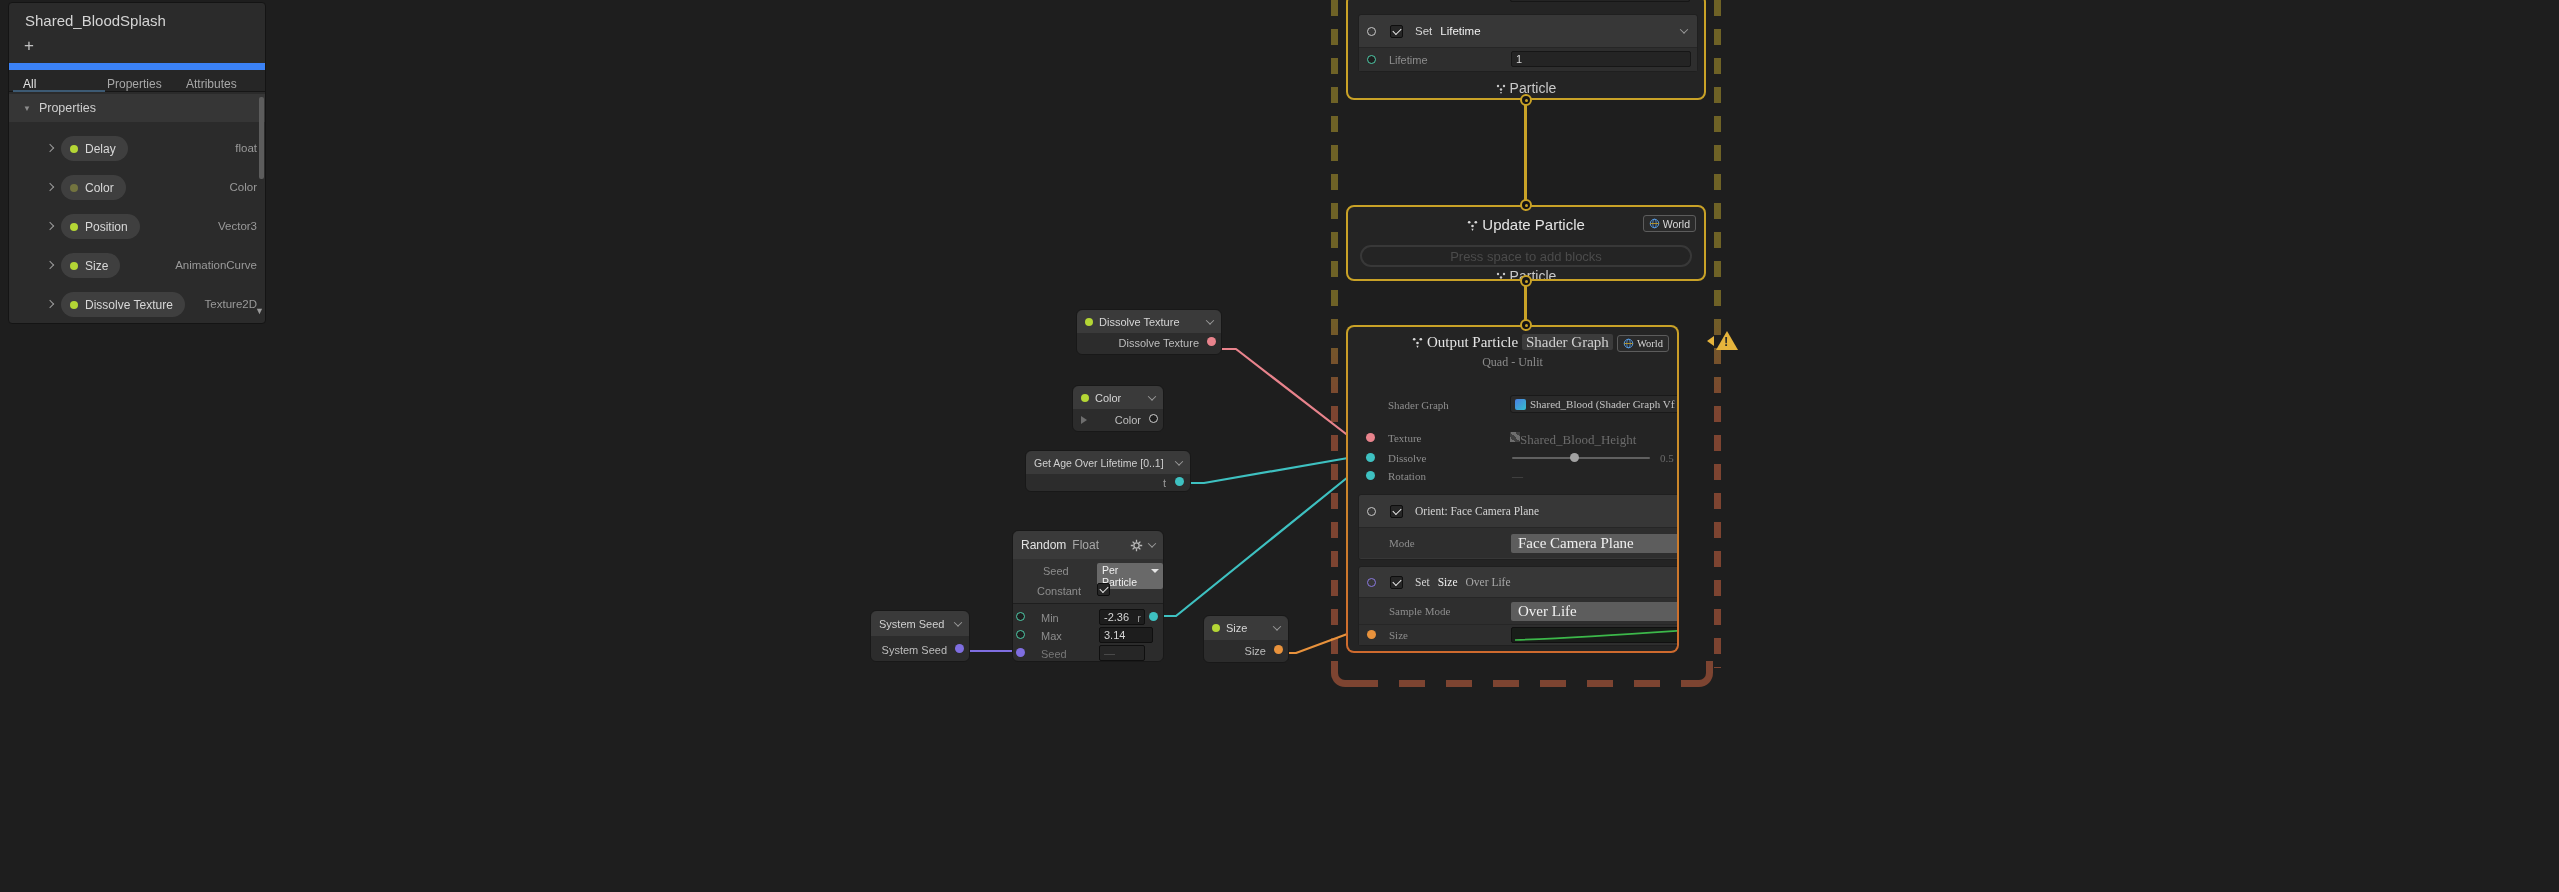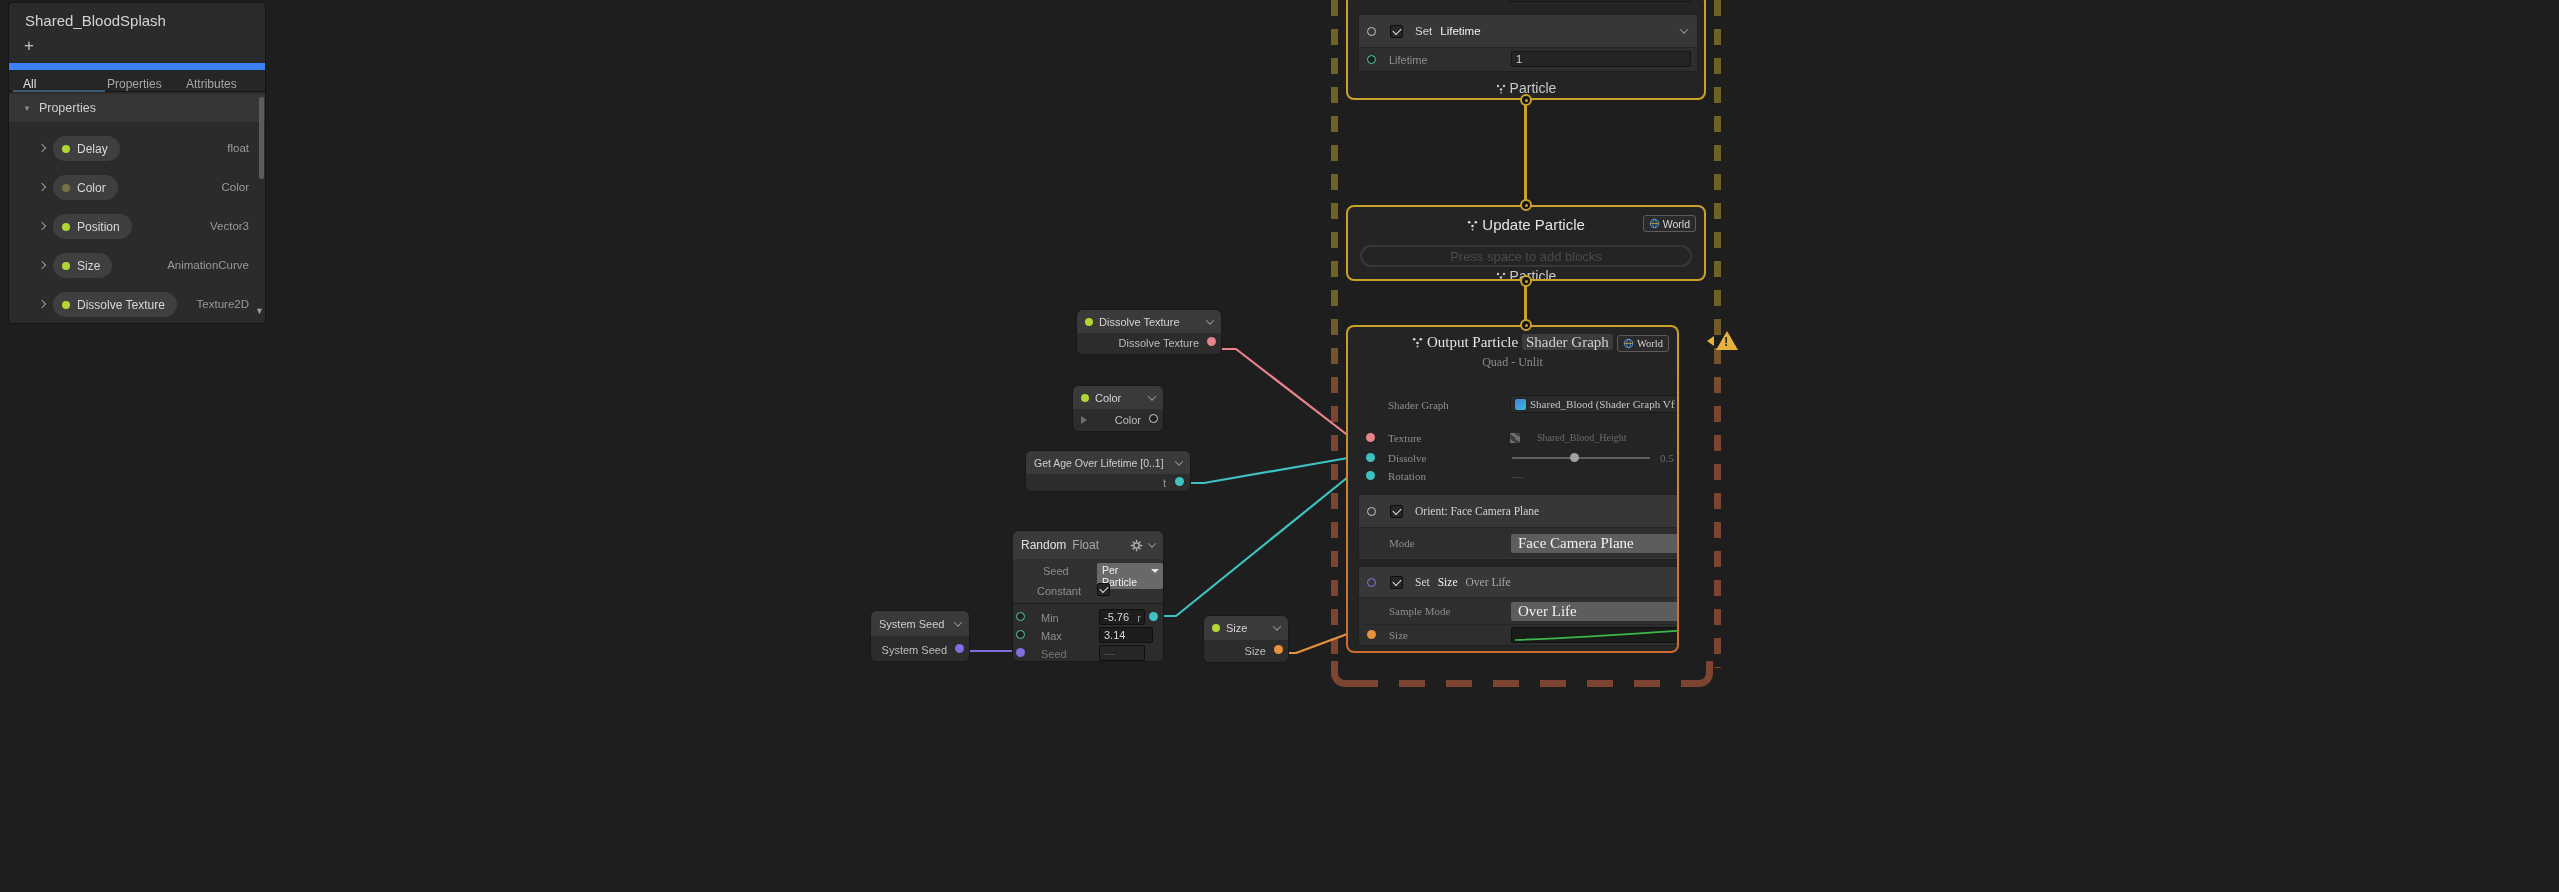--- a/index.html
+++ b/index.html
@@ -11,21 +11,21 @@
   
   #blackboard { left:8px; top:2px; width:258px; height:322px; background:#2b2b2b; border:1px solid #141414; border-radius:4px; z-index:10; }
   .bb-title { left:16px; top:9px; font-size:15px; color:#d4d4d4; }
   .bb-plus { left:15px; top:33px; font-size:17px; color:#c2c2c2; cursor:pointer; }
   .bb-tabs { left:0; top:60px; width:256px; height:29px; background:#262626; border-top:7px solid #3b82f6; border-bottom:1px solid #161616; }
   .bb-tab { position:absolute; top:7px; font-size:12px; color:#a8a8a8; cursor:pointer; }
   .bb-tab.sel { color:#e2e2e2; }
   .bb-underline { left:4px; top:87px; width:92px; height:2px; background:#3d5a73; }
   .bb-section { left:0; top:91px; width:256px; height:28px; background:#363636; color:#cfcfcf; font-size:12.5px; line-height:28px; }
   .bb-foldout { display:inline-block; margin:0 8px 0 14px; font-size:8px; color:#8c8c8c; vertical-align:1px; }
-  .bb-row { position:absolute; left:0; width:256px; height:26px;text-align:right; }
+  .bb-row { position:absolute; left:8px; width:256px; height:26px;text-align:right; }
   .chev-r { position:absolute; left:30px; top:9px; width:6px; height:6px; border-right:1.6px solid #9a9a9a; border-bottom:1.6px solid #9a9a9a; transform:rotate(-45deg); cursor:pointer; }
   .pill { position:absolute; left:44px; top:0; height:25px; background:#3f3f3f; border-radius:13px; padding:0 12px 0 9px; display:flex; align-items:center; gap:7px; cursor:pointer; }
   .dot { width:8px; height:8px; border-radius:50%; background:#b4d635; }
   .dot.muted { background:#73743f; }
   .pill-name { font-size:12px; color:#d8d8d8; white-space:nowrap; }
   .bb-type { position:absolute; right:16px; top:6px; font-size:11.5px; color:#9a9a9a; }
   .bb-scroll { left:250px; top:94px; width:5px; height:82px; background:#5c5c5c; border-radius:2px; }
   .bb-scroll-dn { left:246px; top:303px; font-size:9px; color:#9a9a9a; cursor:pointer; }
 
   
@@ -221,21 +221,21 @@
     </div>
     <div class="node-body" style="height:44px; background:#313131">
       <span class="setting-lbl" style="left:30px; top:6px">Seed</span>
       <span class="mini-drop" style="left:84px; top:4px">Per Particle</span>
       <span class="setting-lbl" style="left:24px; top:26px">Constant</span>
       <span class="check" style="left:84px; top:24px"></span>
     </div>
     <div class="node-body" style="height:60px; border-top:1px solid #1e1e1e">
       <span class="port hollow" style="border:1.5px solid #4ecba8; left:3px; top:8px"></span>
       <span class="rowlbl" style="left:28px; top:8px">Min</span>
-      <span class="field" style="left:86px; top:5px; width:46px">-5.76</span>
+      <span class="field" style="left:86px; top:5px; width:46px">-2.36</span>
       <span class="port hollow" style="border:1.5px solid #4ecba8; left:3px; top:26px"></span>
       <span class="rowlbl" style="left:28px; top:26px">Max</span>
       <span class="field" style="left:86px; top:23px; width:54px">3.14</span>
       <span class="port" style="background:#7f6ee0; left:3px; top:44px"></span>
       <span class="rowlbl" style="left:28px; top:44px; color:#777">Seed</span>
       <span class="field" style="left:86px; top:41px; width:46px; background:#262626; color:#555">—</span>
       <span class="olabel" style="right:22px; top:8px; color:#9a9a9a">r</span>
       <span class="port" style="background:#3ec1c1; right:5px; top:8px"></span>
     </div>
   </div>
@@ -351,21 +351,21 @@
         <span class="objfield" style="top:0">
           <span class="sgicon"></span>
           <span style="overflow:hidden; text-overflow:clip; white-space:nowrap; flex:1">Shared_Blood (Shader Graph Vfx A</span>
           <span class="picker"></span>
         </span>
       </div>
 
       <div style="position:absolute; left:10px; top:103px; width:340px; height:18px">
         <span class="port" style="background:#e8838c; left:8px; top:3px"></span>
         <span class="rowlbl" style="left:30px; top:2px">Texture</span>
-        <span style="position:absolute; left:152px; top:2px; display:flex; align-items:flex-end; gap:17px; width:184px; font-size:10px; color:#6b6b6b">
+        <span style="position:absolute; left:152px; top:2px; display:flex; align-items:flex-start; gap:0; width:184px; font-size:13px; color:#6b6b6b">
           <span class="texicon"></span>
           <span style="flex:1; overflow:hidden; white-space:nowrap">Shared_Blood_Height</span>
           <span class="picker dim"></span>
         </span>
       </div>
 
       <div style="position:absolute; left:10px; top:122px; width:340px; height:18px">
         <span class="port" style="background:#3ec1c1; left:8px; top:4px"></span>
         <span class="rowlbl" style="left:30px; top:3px">Dissolve</span>
         <span class="slider-track" style="left:154px; top:8px; width:138px"></span>

